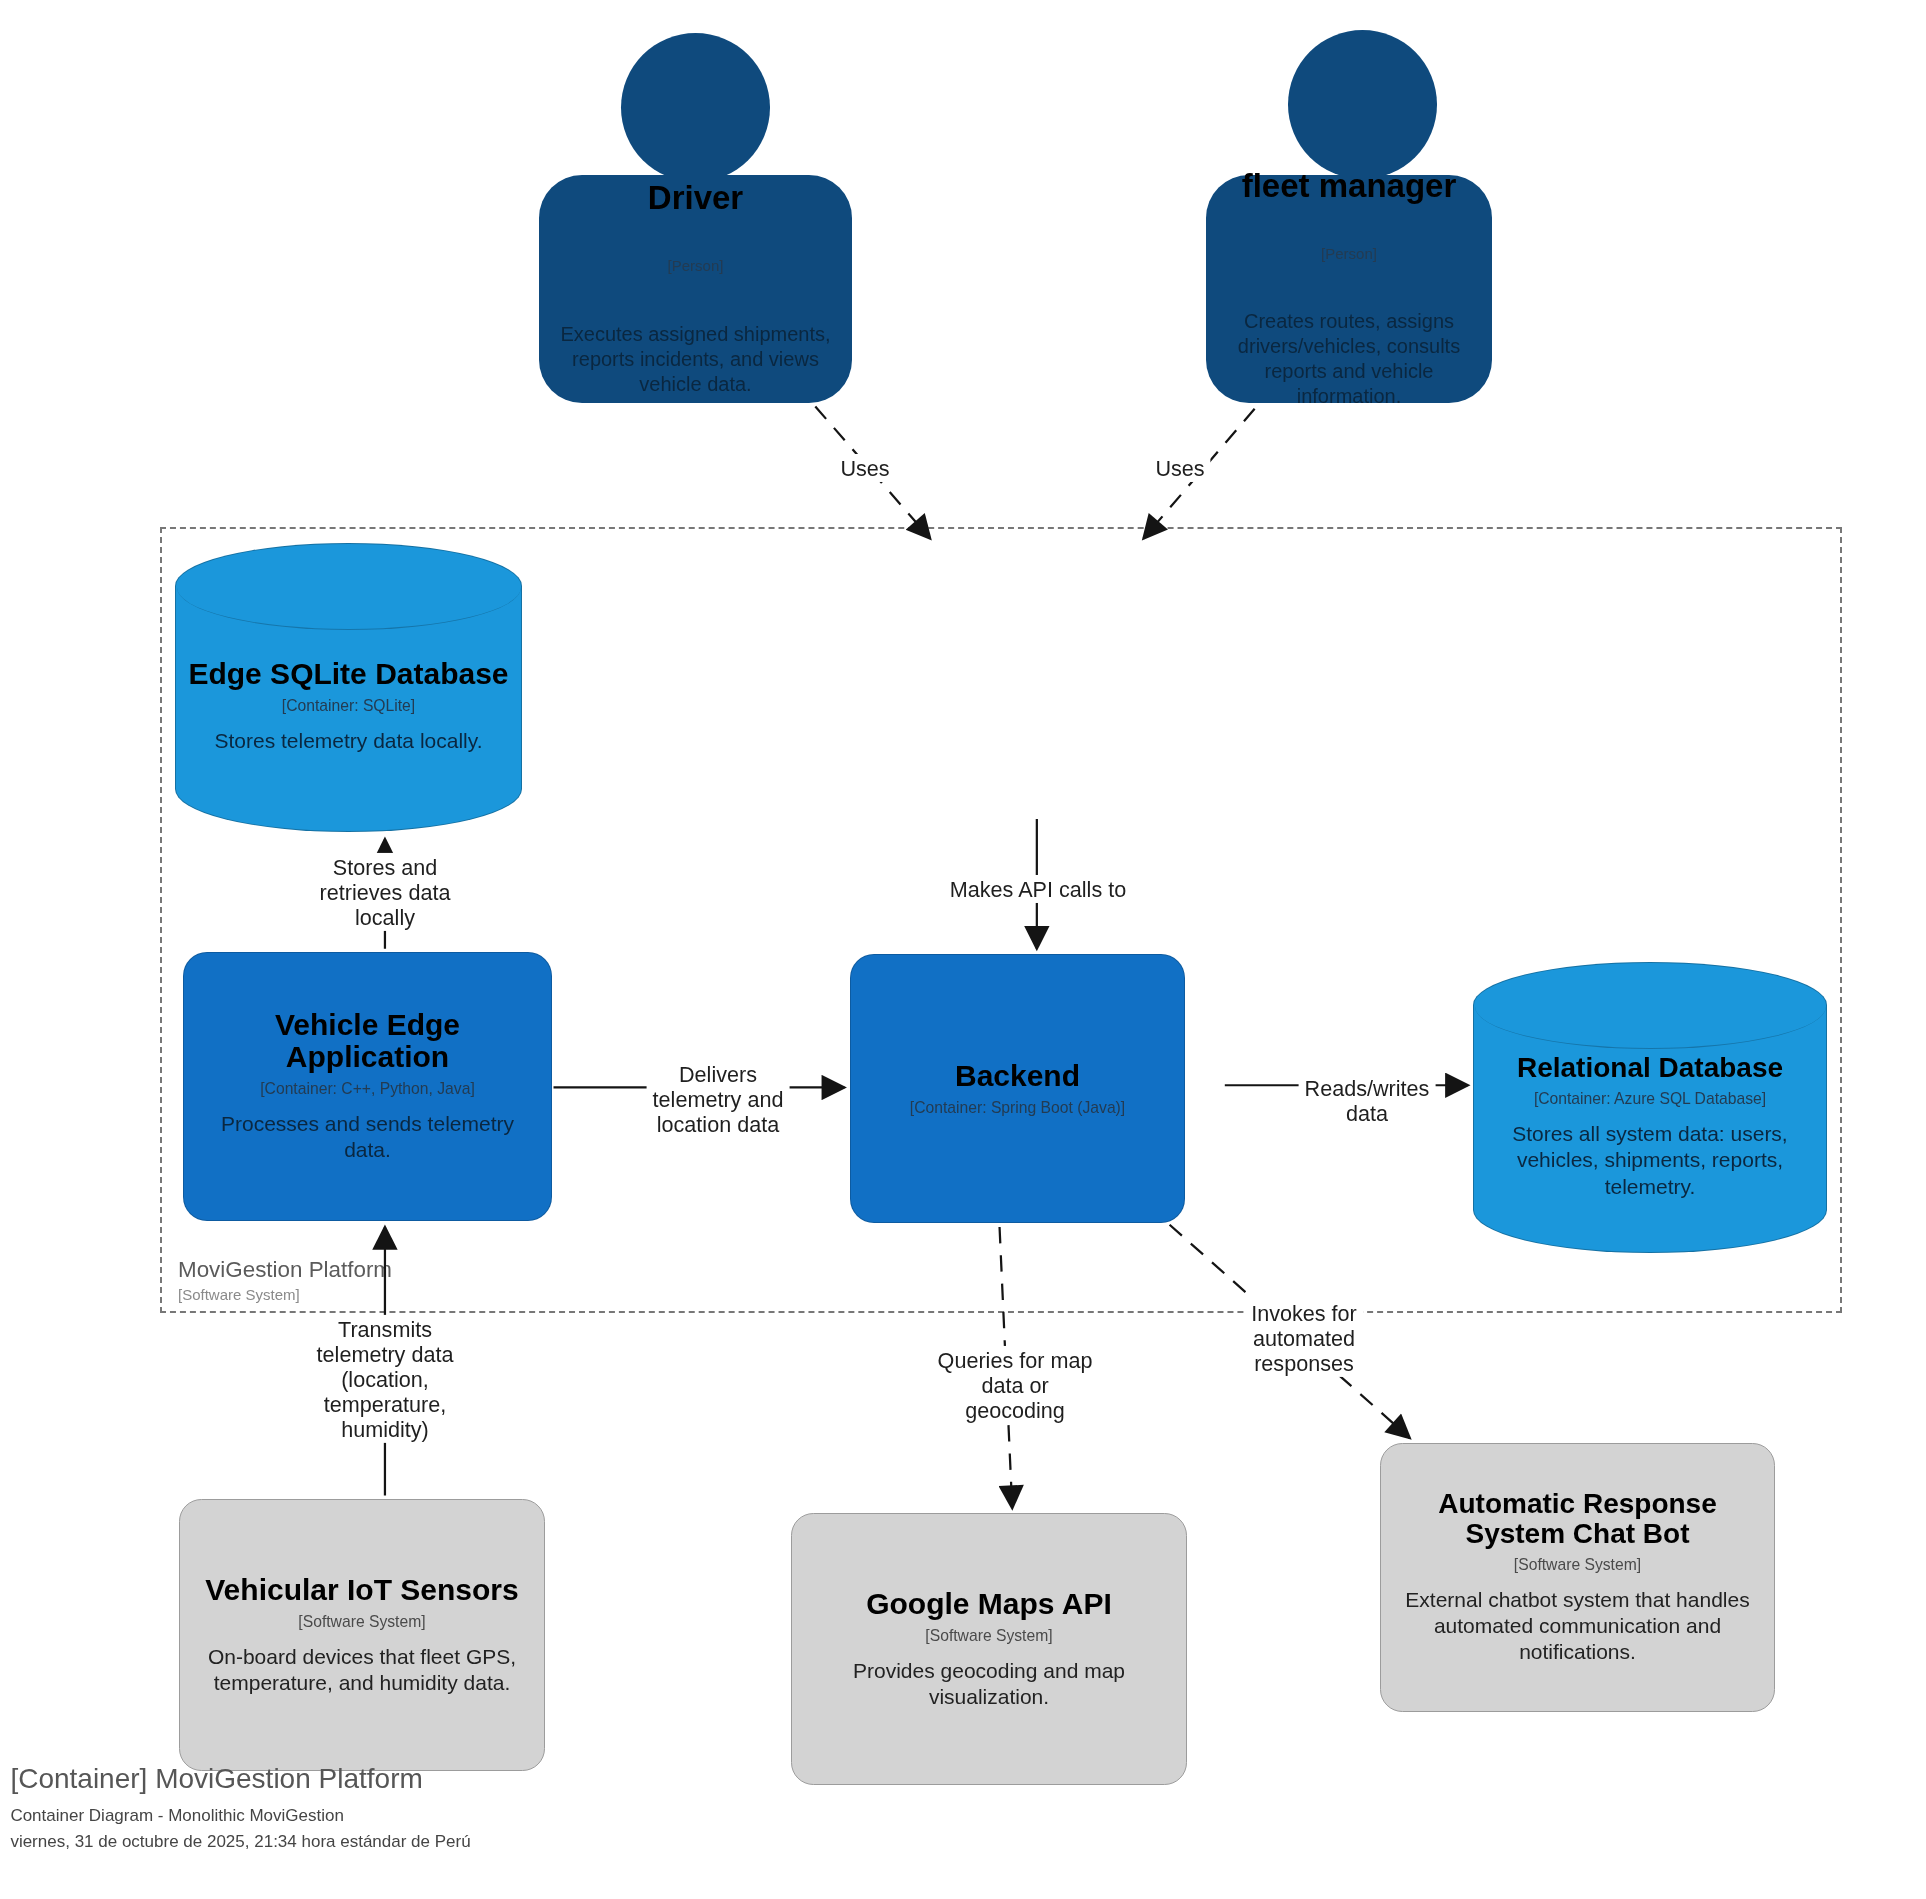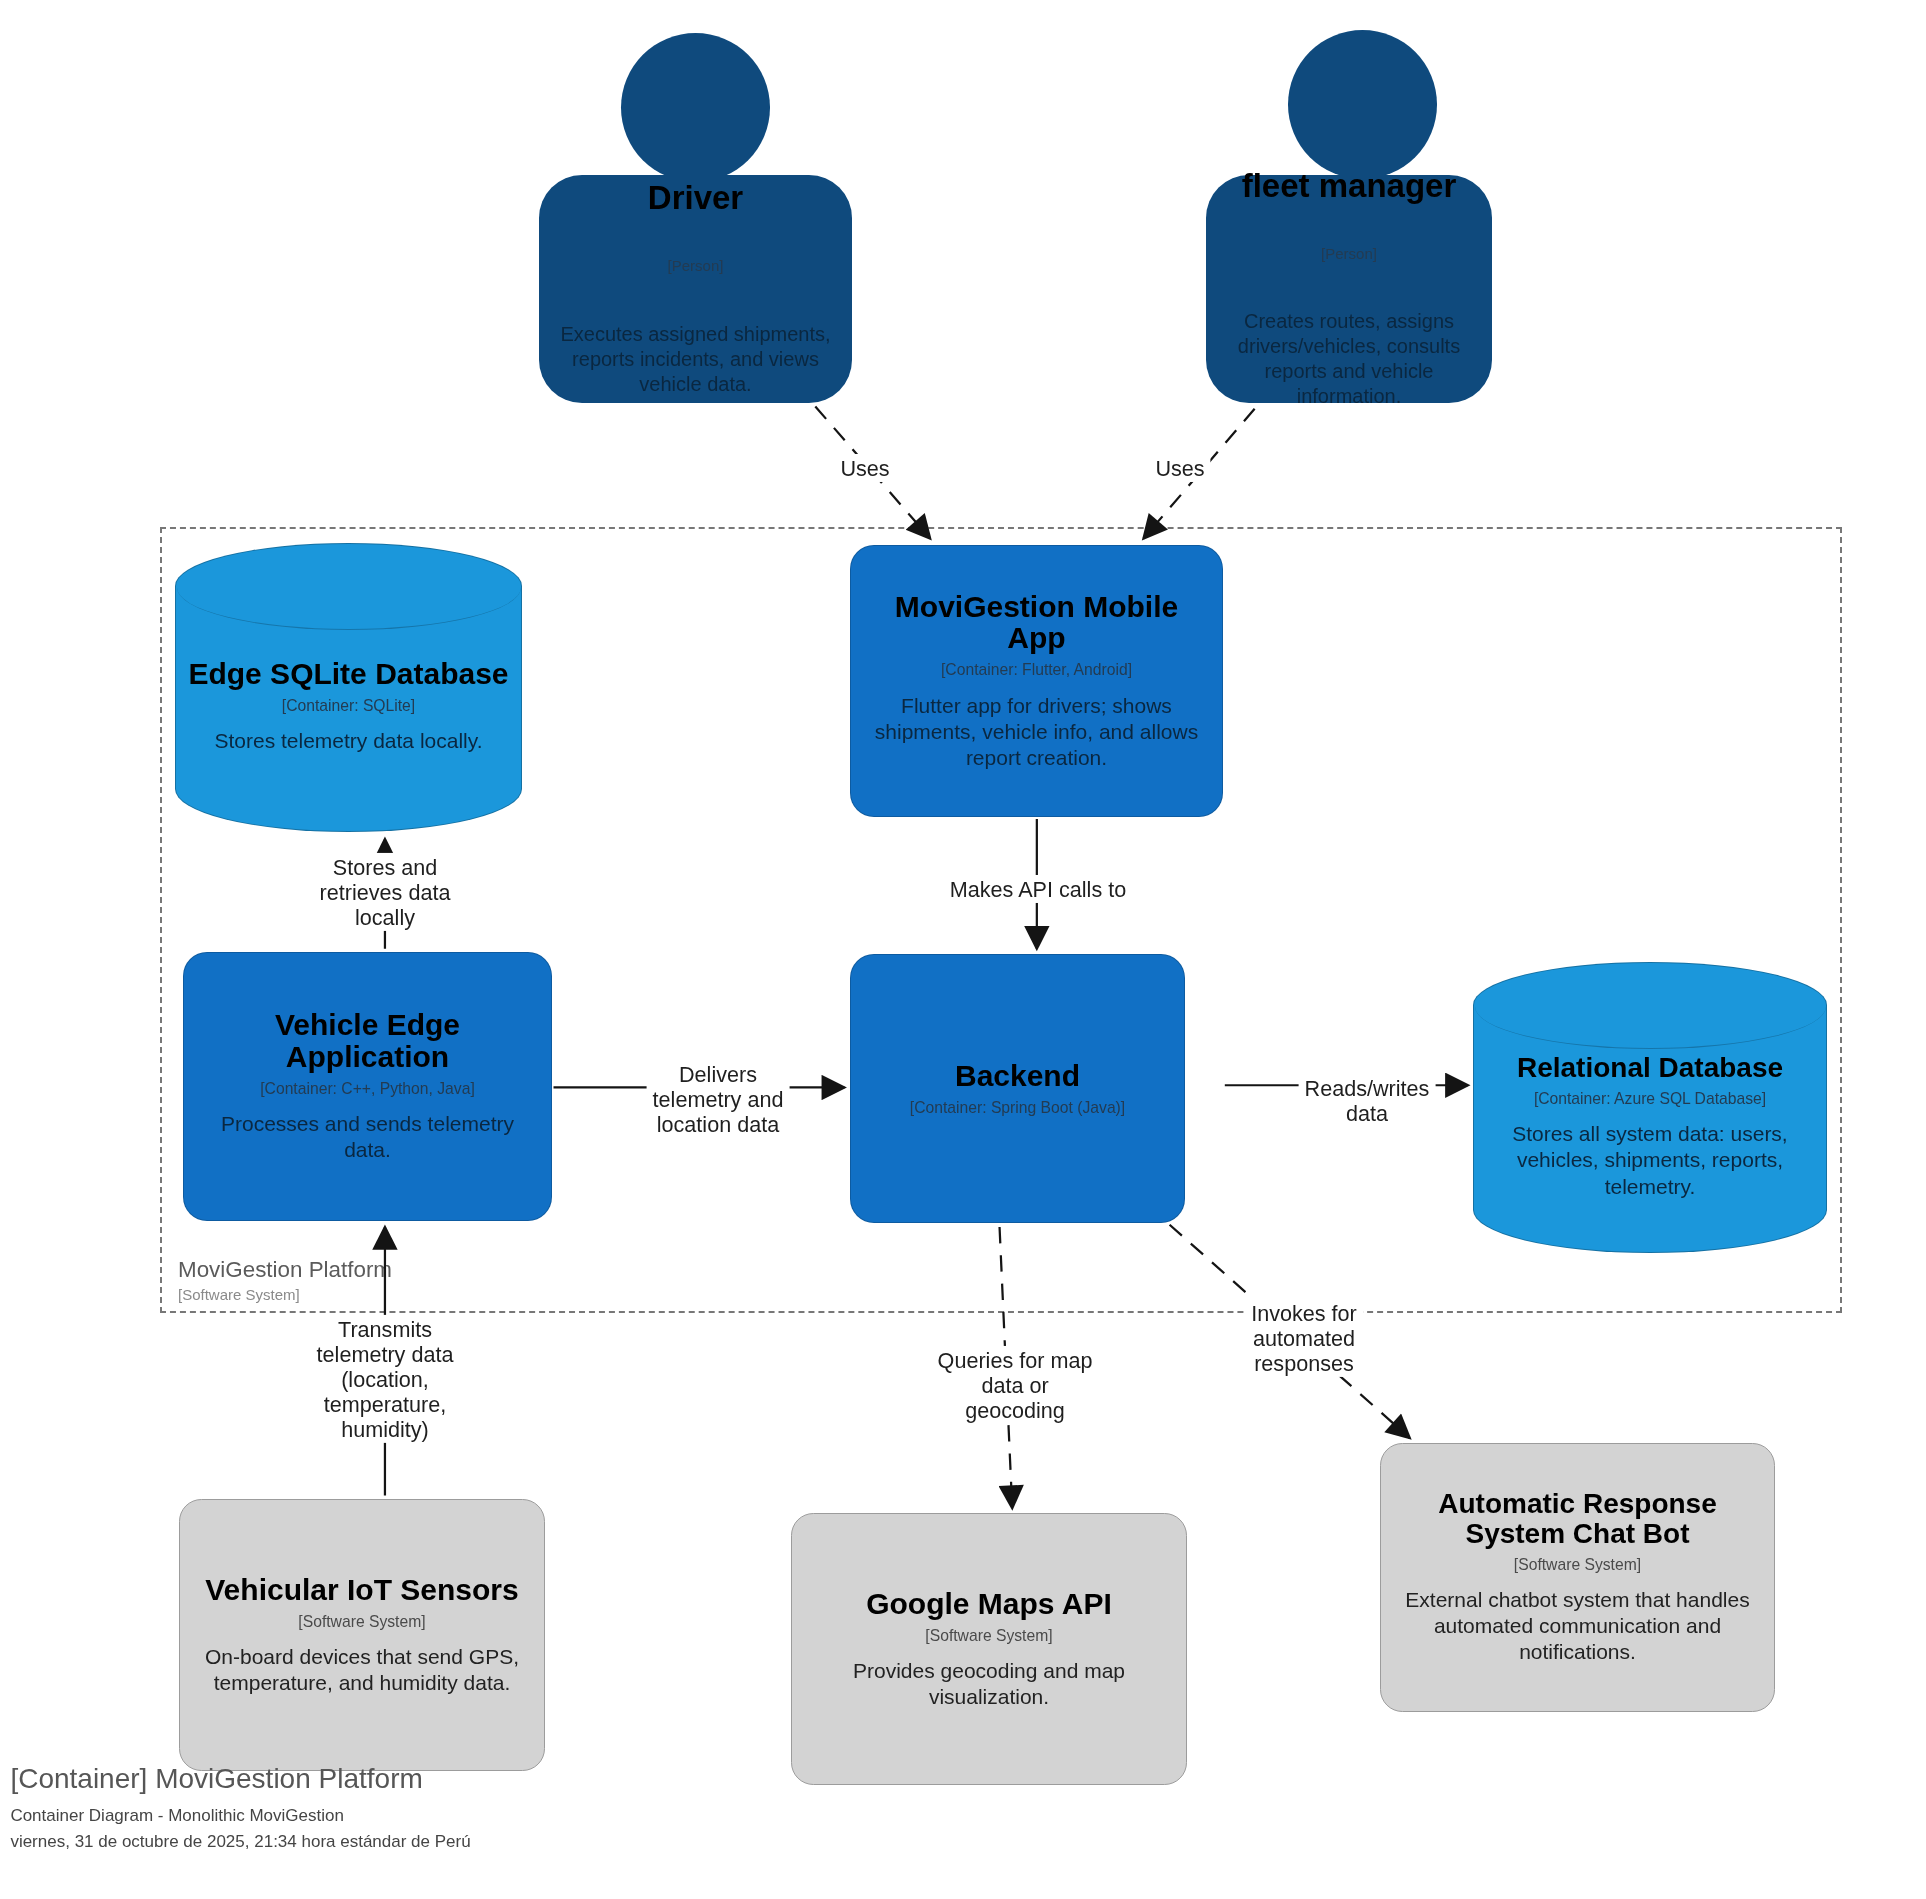--- a/index.html
+++ b/index.html
@@ -137,41 +137,36 @@
   <div id="relational-db" class="node cylinder">
     <div class="cyl-shape"></div>
     <div class="cyl-lid"></div>
     <div class="cyl-content">
       <div class="title">Relational Database</div>
       <div class="meta">[Container: Azure SQL Database]</div>
       <div class="desc">Stores all system data: users, vehicles, shipments, reports, telemetry.</div>
     </div>
   </div>
 
-  <div id="mobile-app" class="node container-box">
-    <div class="title">MoviGestion Mobile App</div>
-    <div class="meta">[Container: Flutter, Android]</div>
-    <div class="desc">Flutter app for drivers; shows shipments, vehicle info, and allows report creation.</div>
-  </div>
 
   <div id="vehicle-edge" class="node container-box">
     <div class="title">Vehicle Edge Application</div>
     <div class="meta">[Container: C++, Python, Java]</div>
     <div class="desc">Processes and sends telemetry data.</div>
   </div>
 
   <div id="backend" class="node container-box">
     <div class="title">Backend</div>
     <div class="meta">[Container: Spring Boot (Java)]</div>
   </div>
 
   <div id="iot-sensors" class="node external-box">
     <div class="title">Vehicular IoT Sensors</div>
     <div class="meta">[Software System]</div>
-    <div class="desc">On-board devices that send GPS, temperature, and humidity data.</div>
+    <div class="desc">On-board devices that fleet GPS, temperature, and humidity data.</div>
   </div>
 
   <div id="google-maps" class="node external-box">
     <div class="title">Google Maps API</div>
     <div class="meta">[Software System]</div>
     <div class="desc">Provides geocoding and map visualization.</div>
   </div>
 
   <div id="chatbot" class="node external-box">
     <div class="title">Automatic Response System Chat Bot</div>

